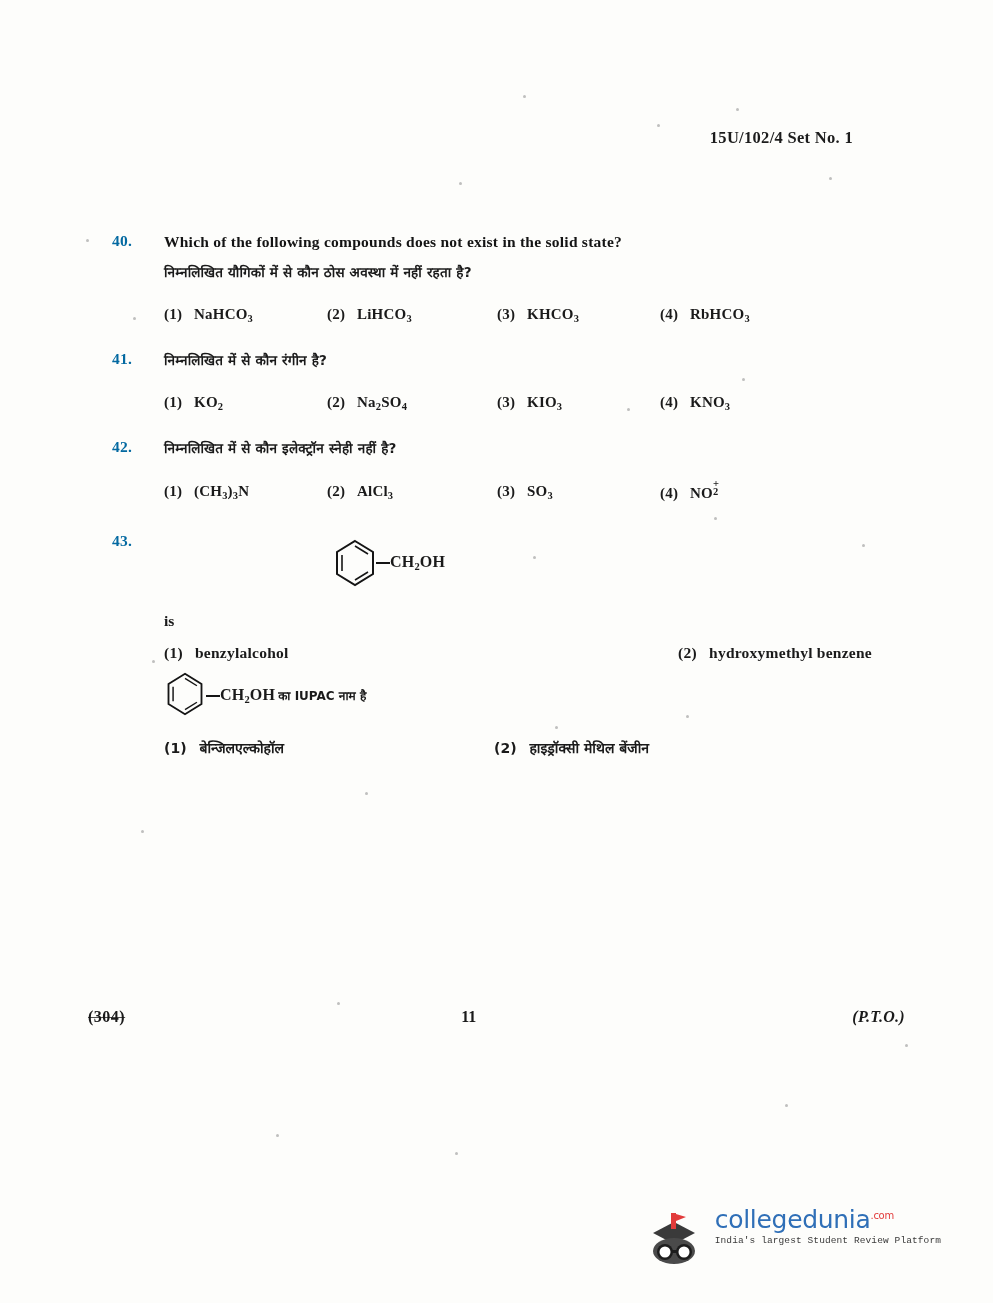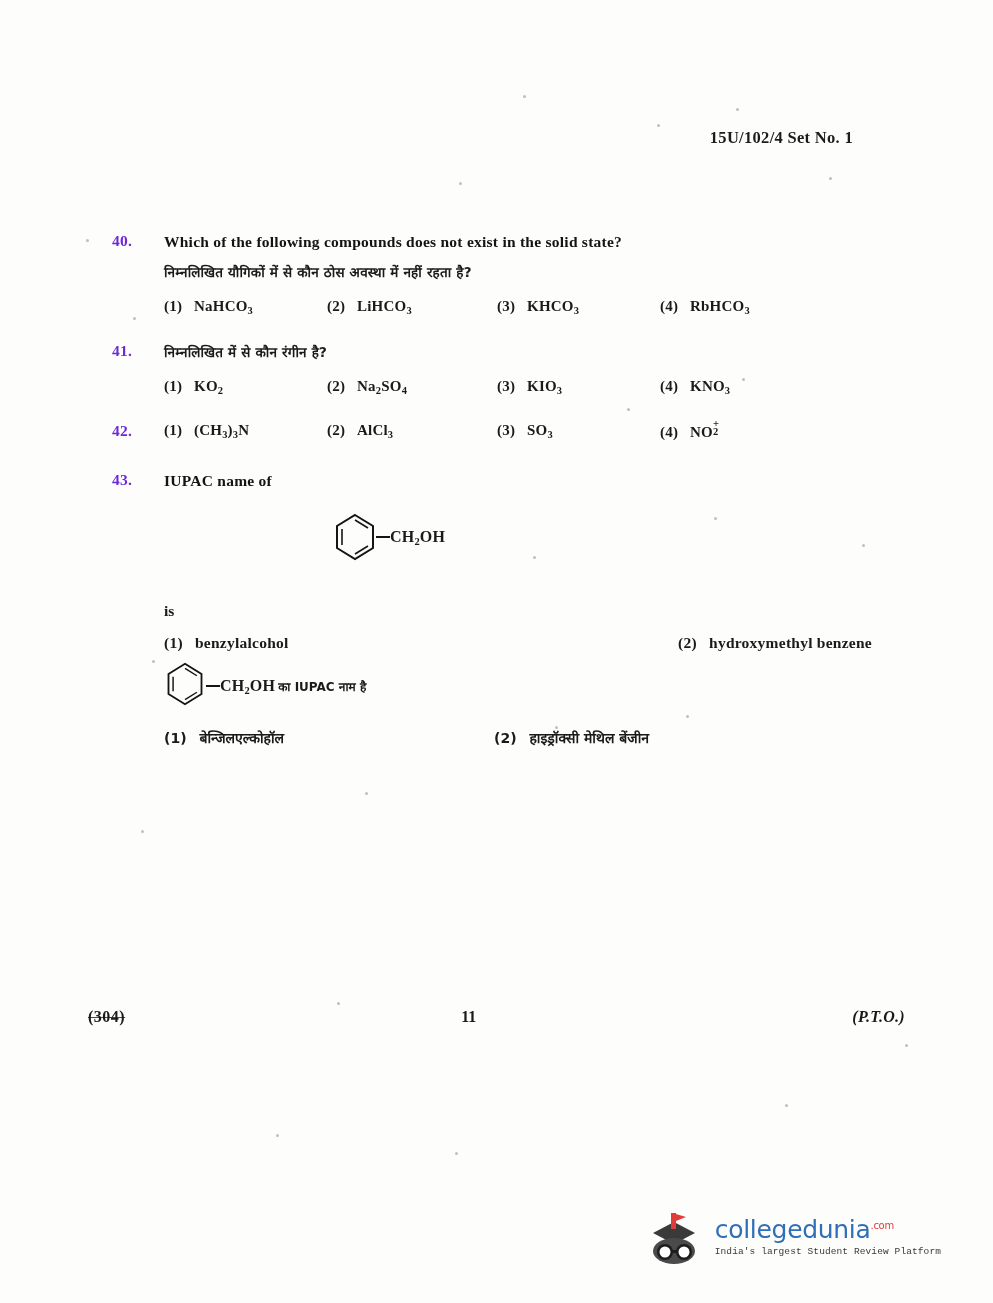--- a/index.html
+++ b/index.html
@@ -50,21 +50,21 @@
     margin-bottom: 16px;
   }
   .qnum {
     position: absolute;
     left: 0;
     top: 0;
     width: 46px;
     font-weight: bold;
     font-size: 15.5px;
     letter-spacing: .2px;
-    color: #6d28d9;
+    color: #0369a1;
   }
   .qbody {
     margin-left: 52px;
   }
   .qtext-en {
     font-size: 15.5px;
     font-weight: bold;
     letter-spacing: .25px;
     line-height: 1.35;
     color: #141414;
@@ -73,21 +73,21 @@
     font-family: "DejaVu Sans", sans-serif;
     font-size: 13.5px;
     font-weight: bold;
     line-height: 1.5;
     margin-top: 9px;
     color: #1a1a1a;
     letter-spacing: .2px;
   }
   .opts {
     display: flex;
-    margin-top: 16px;
+    margin-top: 24px;
     font-size: 15px;
     font-weight: bold;
     letter-spacing: .2px;
   }
   .opts .opt {
     width: 163px;
     white-space: nowrap;
   }
   .opts .opt:nth-child(2) { width: 170px; }
   .opts .opt:nth-child(3) { width: 163px; }
@@ -122,21 +122,21 @@
     height: 0;
     border-top: 2px solid #151515;
   }
   .chain {
     font-size: 16px;
     font-weight: bold;
     letter-spacing: .2px;
     white-space: nowrap;
   }
   .is-line {
-    margin-top: 34px;
+    margin-top: 18px;
     font-size: 15.5px;
     font-weight: bold;
   }
   .opt2 {
     display: flex;
     margin-top: 14px;
     font-size: 15.5px;
     font-weight: bold;
     letter-spacing: .25px;
     justify-content: space-between;
@@ -182,21 +182,21 @@
     font-size: 16px;
     font-style: italic;
     letter-spacing: .3px;
   }
   
   .watermark {
     position: absolute;
     right: 52px;
     bottom: 36px;
     display: flex;
-    align-items: center;
+    align-items: flex-start;
     gap: 10px;
   }
   .wm-logo { width: 62px; height: 60px; position: relative; }
   .wm-text { line-height: 1.05; }
   .wm-title {
     font-family: "DejaVu Sans", sans-serif;
     font-size: 25px;
     color: #2f6fb7;
     letter-spacing: -.3px;
   }
@@ -292,20 +292,21 @@
             <span>(4)</span>
             <span style="margin-left:8px">KNO</span><sub>3</sub>
           </div>
         </div>
       </div>
     </div>
 
     <div class="q" style="margin-top:26px;">
       <div class="qnum">42.</div>
       <div class="qbody">
+        <div class="qtext-hi">निम्नलिखित में से कौन इलेक्ट्रॉन स्नेही नहीं है?</div>
         <div class="opts">
           <div class="opt">
             <span>(1)</span>
             <span style="margin-left:8px">(CH</span><sub>3</sub><span>)</span><sub>3</sub><span>N</span>
           </div>
           <div class="opt">
             <span>(2)</span>
             <span style="margin-left:8px">AlCl</span><sub>3</sub>
           </div>
           <div class="opt">
@@ -316,21 +317,20 @@
             <span>(4)</span>
             <span style="margin-left:8px">NO</span><span class="supsub"><span class="s1">+</span><span class="s2">2</span></span>
           </div>
         </div>
       </div>
     </div>
 
     <div class="q" style="margin-top:30px;">
       <div class="qnum">43.</div>
       <div class="qbody">
-        <div class="qtext-en">IUPAC name of</div>
 
         <div class="q43-struct">
           <div class="benzene">
             <svg width="42" height="48" viewBox="0 0 42 48">
               <polygon points="21,2 39,13 39,35 21,46 3,35 3,13" fill="none" stroke="#151515" stroke-width="2"></polygon>
               <line x1="8" y1="16" x2="8" y2="32" stroke="#151515" stroke-width="1.6"></line>
               <line x1="21" y1="7" x2="34" y2="15" stroke="#151515" stroke-width="1.6"></line>
               <line x1="21" y1="41" x2="34" y2="33" stroke="#151515" stroke-width="1.6"></line>
             </svg>
           </div>

